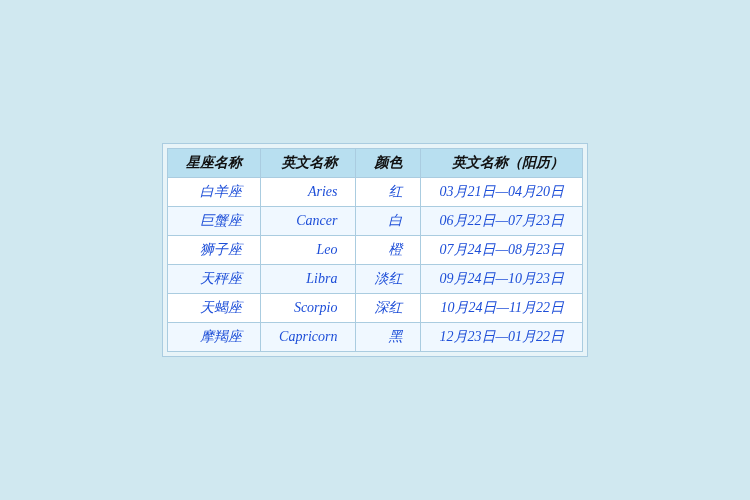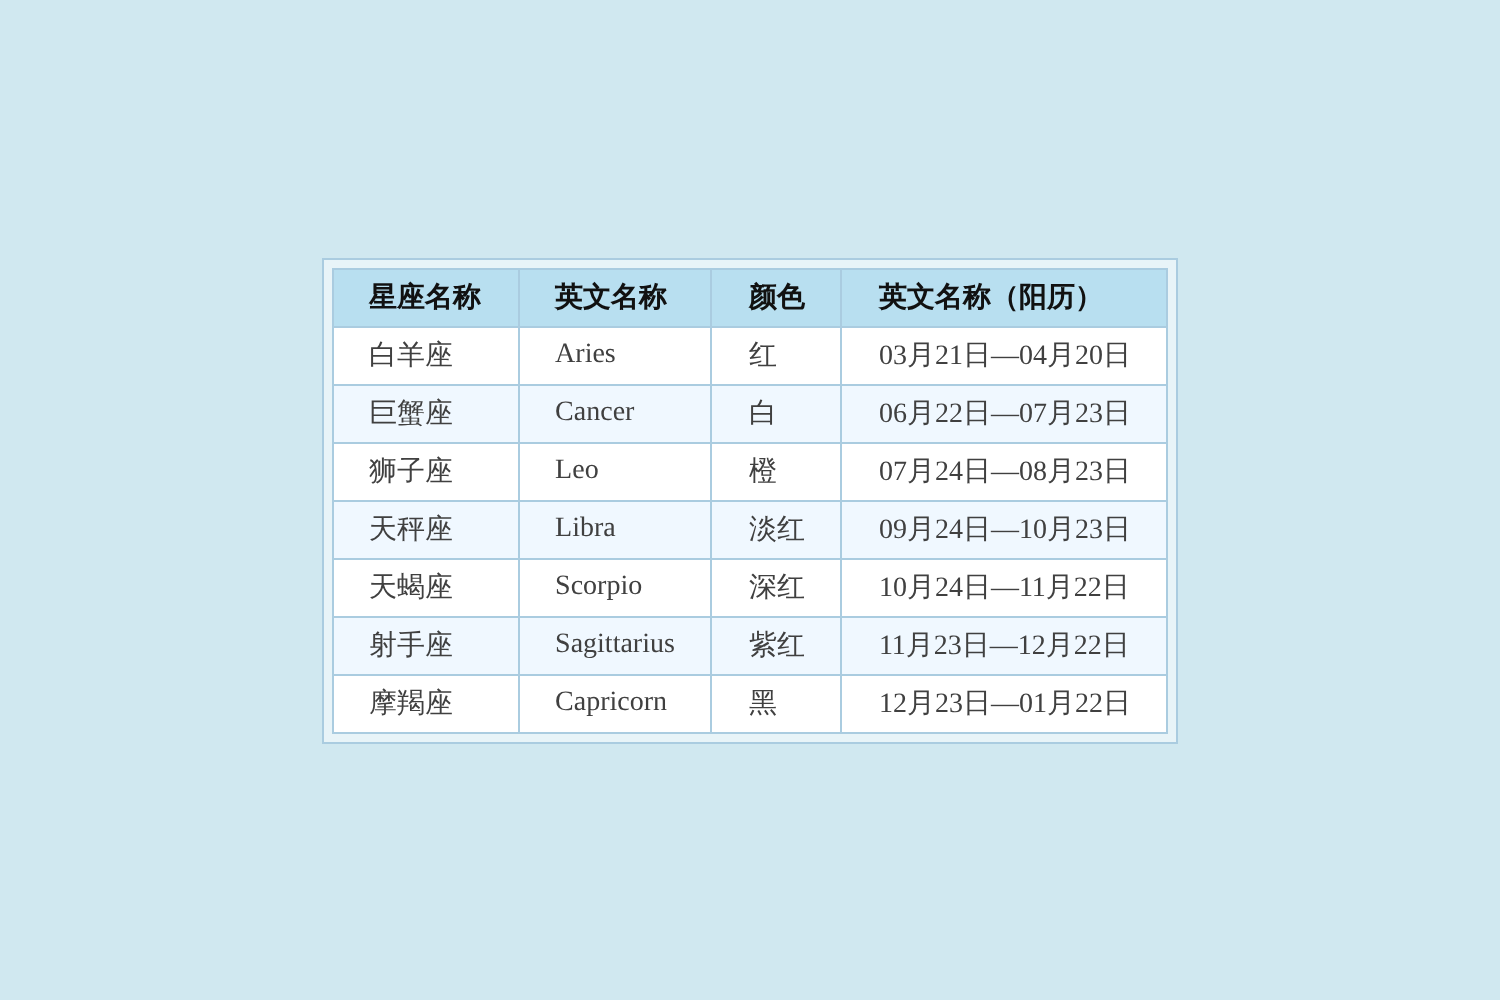--- a/index.html
+++ b/index.html
@@ -26,41 +26,42 @@
     }
 
     table {
       border-collapse: collapse;
       background-color: white;
     }
 
     th, td {
       border: 1px solid #aacce0;
       padding: 5px 18px;
-      text-align: left;
+      text-align: right;
       color: #222;
       white-space: nowrap;
+      font-style: italic;
     }
 
     thead th {
       background-color: #b8dff0;
       font-weight: bold;
       color: #111;
     }
 
     tbody tr:nth-child(odd) {
       background-color: #ffffff;
     }
 
     tbody tr:nth-child(even) {
       background-color: #f0f8ff;
     }
 
     tbody td {
-      color: #404040;
+      color: #1d4ed8;
     }
   </style>
 </head>
 <body>
 
 <div class="table-container">
   <table>
     <thead>
       <tr>
         <th>星座名称</th>
@@ -94,26 +95,20 @@
           <td>淡红</td>
           <td>09月24日—10月23日</td>
         </tr>
         <tr>
           <td>天蝎座</td>
           <td>Scorpio</td>
           <td>深红</td>
           <td>10月24日—11月22日</td>
         </tr>
         <tr>
-          <td>射手座</td>
-          <td>Sagittarius</td>
-          <td>紫红</td>
-          <td>11月23日—12月22日</td>
-        </tr>
-        <tr>
           <td>摩羯座</td>
           <td>Capricorn</td>
           <td>黑</td>
           <td>12月23日—01月22日</td>
         </tr>
       </tbody>
   </table>
 </div>
 
 </body></html>

